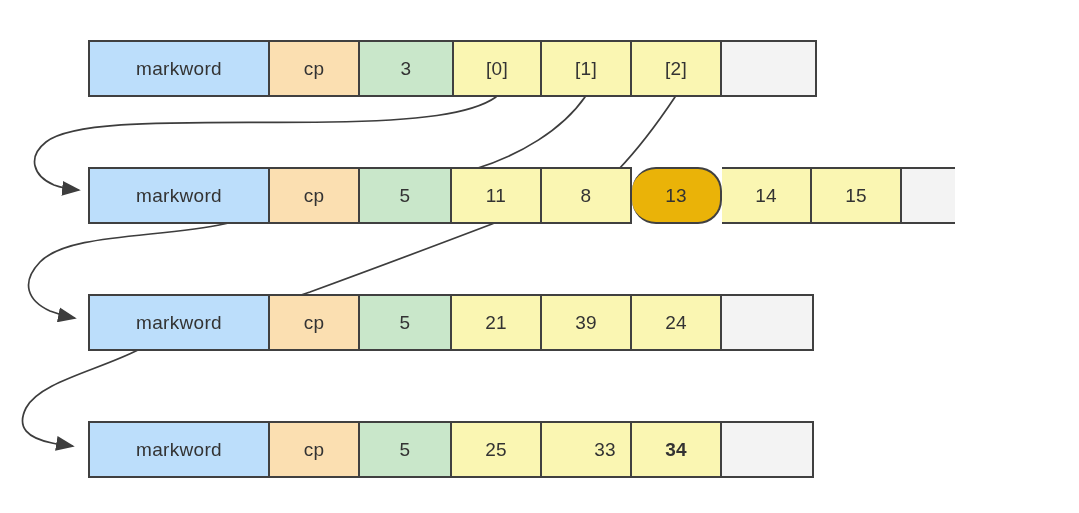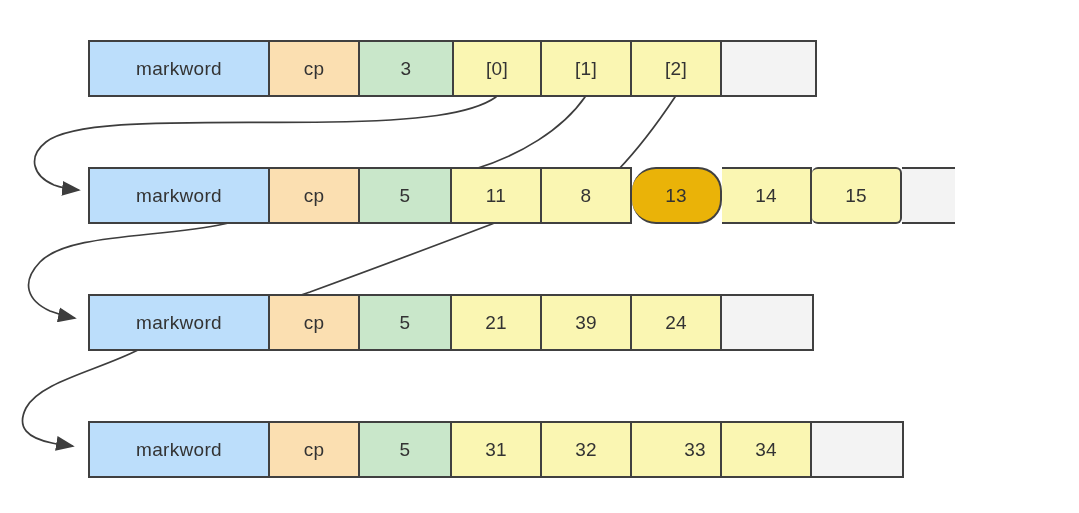--- a/index.html
+++ b/index.html
@@ -70,36 +70,35 @@
       <div class="cell" style="width: 95px; background: rgb(243, 243, 243);"></div>
     </div>
   <div class="mem-row" style="top: 167px; left: 88px;">
       <div class="cell" style="width: 180px; background: rgb(188, 222, 251);">markword</div>
       <div class="cell" style="width: 90px; background: rgb(251, 223, 177);">cp</div>
       <div class="cell" style="width: 92px; background: rgb(201, 231, 202);">5</div>
       <div class="cell" style="width: 90px; background: rgb(250, 246, 178);">11</div>
       <div class="cell" style="width: 90px; background: rgb(250, 246, 178);">8</div>
       <div class="cell" style="width: 90px; background: #eab308; border-radius: 24px;">13</div>
       <div class="cell" style="width: 90px; background: rgb(250, 246, 178);">14</div>
-      <div class="cell" style="width: 90px; background: rgb(250, 246, 178); border-radius: 6px;">15</div>
+      <div class="cell" style="width: 90px; background: rgb(250, 246, 178);">15</div>
       <div class="cell" style="width: 92px; background: rgb(243, 243, 243);"></div>
     </div>
   <div class="mem-row" style="top: 294px; left: 88px;">
       <div class="cell" style="width: 180px; background: rgb(188, 222, 251);">markword</div>
       <div class="cell" style="width: 90px; background: rgb(251, 223, 177);">cp</div>
       <div class="cell" style="width: 92px; background: rgb(201, 231, 202);">5</div>
       <div class="cell" style="width: 90px; background: rgb(250, 246, 178);">21</div>
       <div class="cell" style="width: 90px; background: rgb(250, 246, 178);">39</div>
       <div class="cell" style="width: 90px; background: rgb(250, 246, 178);">24</div>
       <div class="cell" style="width: 92px; background: rgb(243, 243, 243);"></div>
     </div>
   <div class="mem-row" style="top: 421px; left: 88px;">
       <div class="cell" style="width: 180px; background: rgb(188, 222, 251);">markword</div>
       <div class="cell" style="width: 90px; background: rgb(251, 223, 177);">cp</div>
       <div class="cell" style="width: 92px; background: rgb(201, 231, 202);">5</div>
-      <div class="cell" style="width: 90px; background: rgb(250, 246, 178);">31</div>
-      <div class="cell" style="width: 90px; background: rgb(250, 246, 178);">32</div>
+      <div class="cell" style="width: 90px; background: rgb(250, 246, 178);">25</div>
       <div class="cell" style="width: 90px; background: rgb(250, 246, 178); padding-left: 38px;">33</div>
-      <div class="cell" style="width: 90px; background: rgb(250, 246, 178);">34</div>
+      <div class="cell" style="width: 90px; background: rgb(250, 246, 178); font-weight: bold;">34</div>
       <div class="cell" style="width: 92px; background: rgb(243, 243, 243);"></div>
     </div>
 
 </div>
 
 </body></html>

